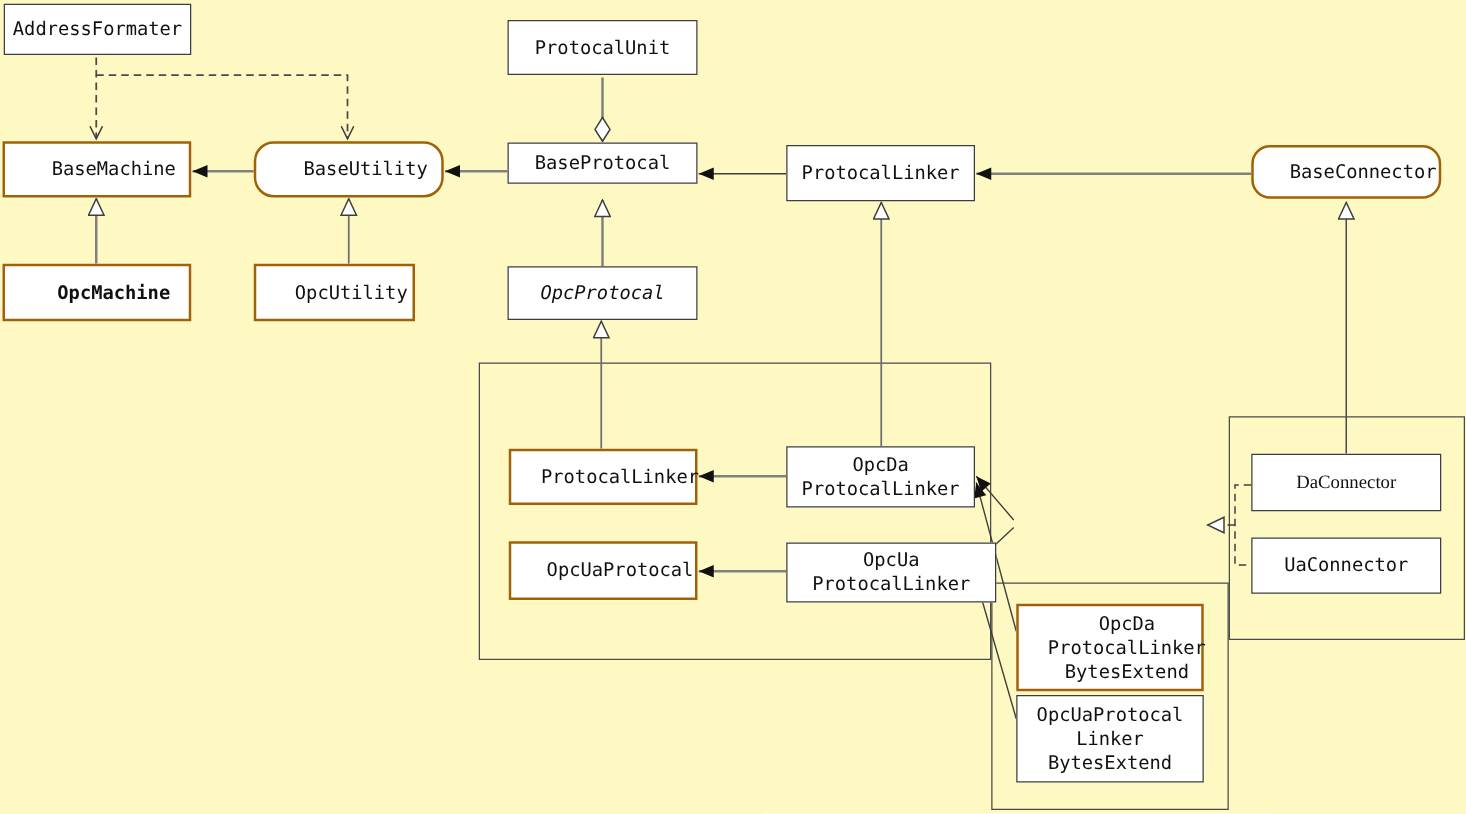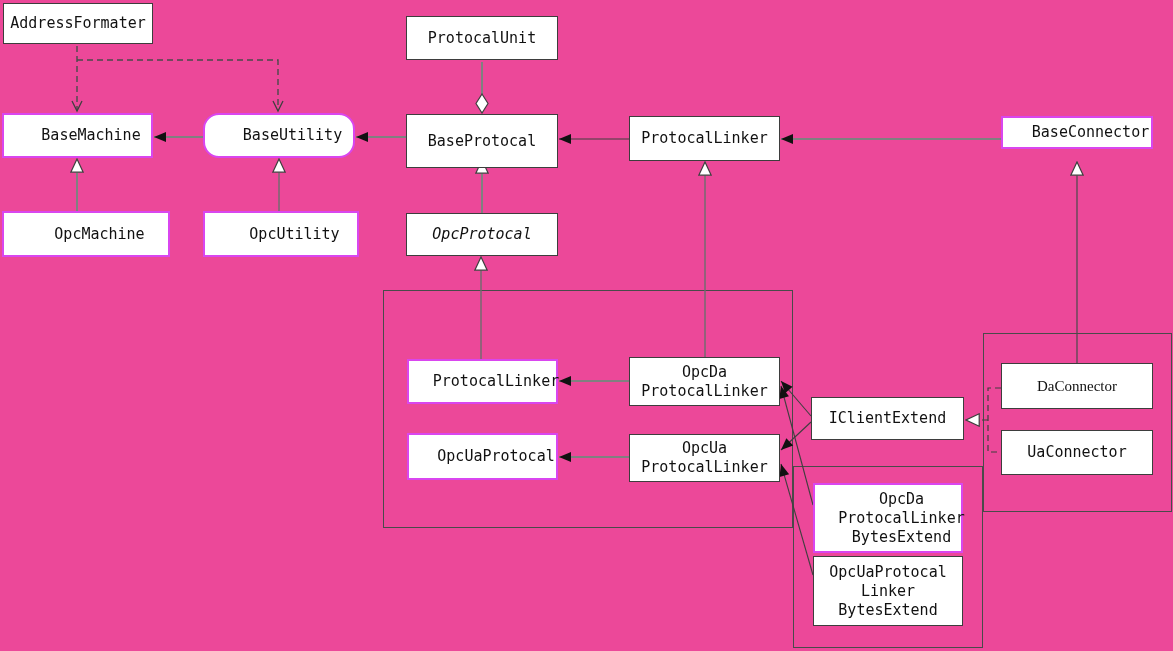--- a/index.html
+++ b/index.html
@@ -1,39 +1,39 @@
 <!DOCTYPE html>
 <html><head>
 <meta charset="utf-8">
 <style>
   html,body{margin:0;padding:0;background:#ffffff;}
   #stage{
     position:relative;
     width:1173px;height:651px;
-    background:#ec4899;
+    background:#fef9c3;
     font-family:"DejaVu Sans Mono","Liberation Mono",monospace;
     overflow:hidden;
   }
   #edges{
     position:absolute;left:0;top:0;width:1173px;height:651px;
     z-index:1;pointer-events:none;
   }
   .node{
     position:absolute;
     box-sizing:border-box;
     background:#ffffff;
     display:flex;align-items:center;justify-content:center;
     text-align:center;
     z-index:2;
     color:#111111;
     font-size:15px;line-height:19px;
     white-space:pre-line;
   }
   .node.thin{border:1px solid #3d3d3d;}
-  .node.thick{border:2px solid #d946ef;padding-left:27px;}
+  .node.thick{border:2px solid #a16207;padding-left:27px;}
   .node.container{
     background:transparent;
     border:1px solid #4a4a4a;
     z-index:0;
   }
 </style>
 </head>
 <body>
 
 <div id="stage">
@@ -72,34 +72,33 @@
       <polyline points="811,416 781,381" fill="none" stroke="#3f3f3f" stroke-width="1.1" marker-end="url(#m-arrow)"></polyline>
       <polyline points="811,422 781,450" fill="none" stroke="#3f3f3f" stroke-width="1.1" marker-end="url(#m-arrow)"></polyline>
       <polyline points="813,505 781,386" fill="none" stroke="#3f3f3f" stroke-width="1.1" marker-end="url(#m-arrow)"></polyline>
       <polyline points="813,575 781,464" fill="none" stroke="#3f3f3f" stroke-width="1.1" marker-end="url(#m-arrow)"></polyline>
     </svg>
 
 <div class="node thin" style="left: 3px; top: 3px; width: 150px; height: 41px;"><span>AddressFormater</span></div>
     <div class="node thin" style="left: 406px; top: 16px; width: 152px; height: 44px;"><span>ProtocalUnit</span></div>
     <div class="node thick" style="left: 2px; top: 113px; width: 151px; height: 45px;"><span>BaseMachine</span></div>
     <div class="node thick" style="left: 203px; top: 113px; width: 152px; height: 45px; border-radius: 16px;"><span>BaseUtility</span></div>
-    <div class="node thin" style="left: 406px; top: 114px; width: 152px; height: 54px;"><span>BaseProtocal</span></div>
+    <div class="node thin" style="left: 406px; top: 114px; width: 152px; height: 33px;"><span>BaseProtocal</span></div>
     <div class="node thin" style="left: 629px; top: 116px; width: 151px; height: 45px;"><span>ProtocalLinker</span></div>
-    <div class="node thick" style="left: 1001px; top: 116px; width: 152px; height: 33px;"><span>BaseConnector</span></div>
-    <div class="node thick" style="left: 2px; top: 211px; width: 168px; height: 46px;"><span>OpcMachine</span></div>
-    <div class="node thick" style="left: 203px; top: 211px; width: 156px; height: 46px;"><span>OpcUtility</span></div>
+    <div class="node thick" style="left: 1001px; top: 116px; width: 152px; height: 43px; border-radius: 15px;"><span>BaseConnector</span></div>
+    <div class="node thick" style="left: 2px; top: 211px; width: 151px; height: 46px; font-weight: bold;"><span>OpcMachine</span></div>
+    <div class="node thick" style="left: 203px; top: 211px; width: 129px; height: 46px;"><span>OpcUtility</span></div>
     <div class="node thin" style="left: 406px; top: 213px; width: 152px; height: 43px; font-style: italic;"><span>OpcProtocal</span></div>
     <div class="node container" style="left: 383px; top: 290px; width: 410px; height: 238px;"></div>
     <div class="node thick" style="left: 407px; top: 359px; width: 151px; height: 45px;"><span>ProtocalLinker</span></div>
     <div class="node thick" style="left: 407px; top: 433px; width: 151px; height: 47px;"><span>OpcUaProtocal</span></div>
     <div class="node thin" style="left: 629px; top: 357px; width: 151px; height: 49px;"><span>OpcDa
 ProtocalLinker</span></div>
-    <div class="node thin" style="left: 629px; top: 434px; width: 151px; height: 48px;"><span>OpcUa
+    <div class="node thin" style="left: 629px; top: 434px; width: 168px; height: 48px;"><span>OpcUa
 ProtocalLinker</span></div>
-    <div class="node thin" style="left: 811px; top: 397px; width: 153px; height: 43px;"><span>IClientExtend</span></div>
     <div class="node container" style="left: 983px; top: 333px; width: 189px; height: 179px;"></div>
     <div class="node thin" style="left: 1001px; top: 363px; width: 152px; height: 46px; font-family: Liberation Serif, serif;"><span>DaConnector</span></div>
     <div class="node thin" style="left: 1001px; top: 430px; width: 152px; height: 45px;"><span>UaConnector</span></div>
     <div class="node container" style="left: 793px; top: 466px; width: 190px; height: 182px;"></div>
     <div class="node thick" style="left: 813px; top: 483px; width: 150px; height: 70px;"><span>OpcDa
 ProtocalLinker
 BytesExtend</span></div>
     <div class="node thin" style="left: 813px; top: 556px; width: 150px; height: 70px;"><span>OpcUaProtocal
 Linker
 BytesExtend</span></div>

